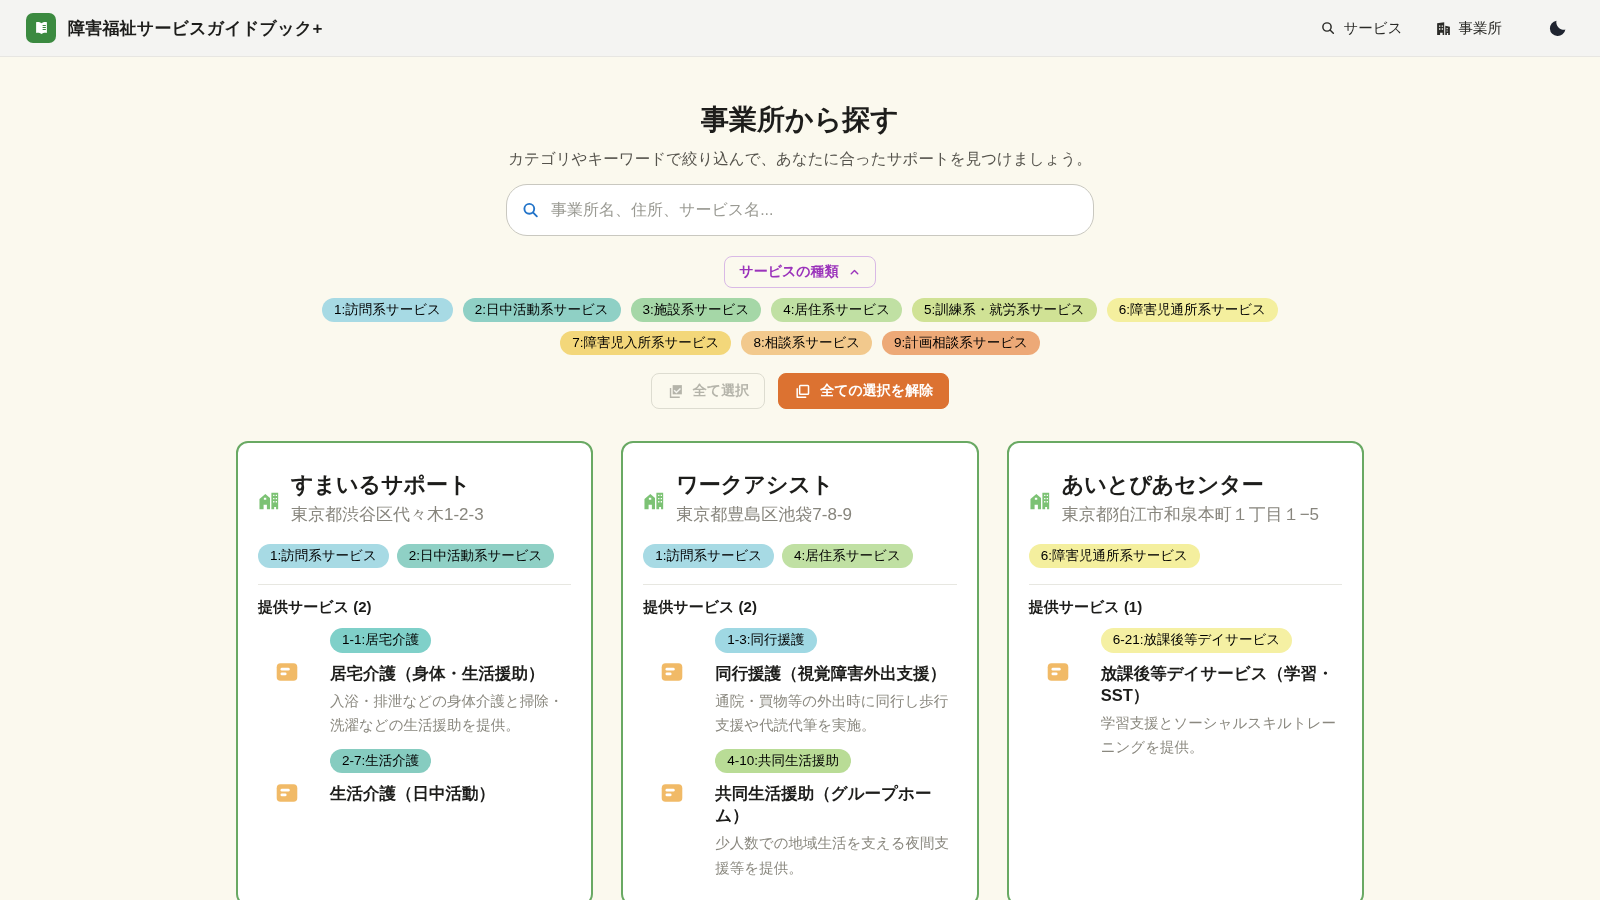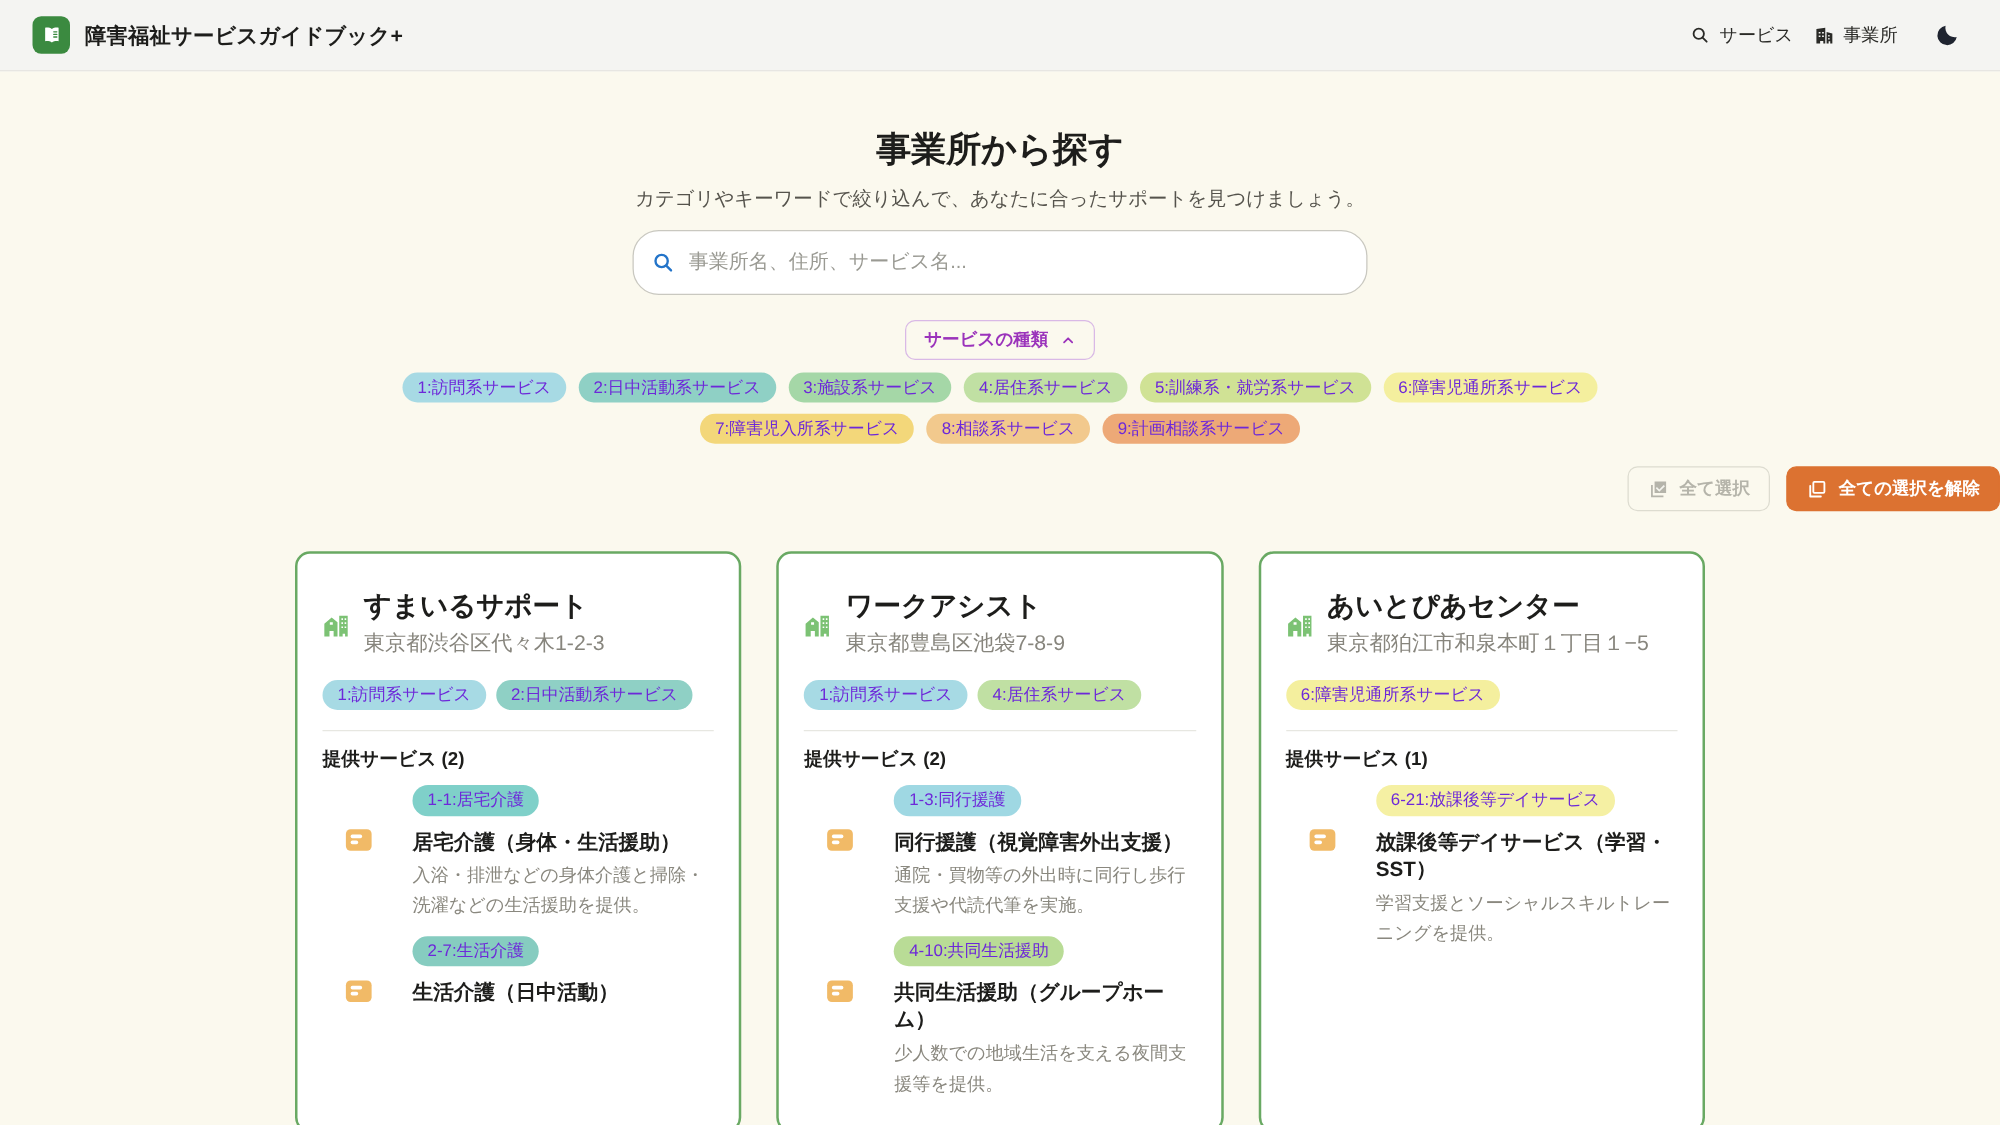--- a/index.html
+++ b/index.html
@@ -27,21 +27,21 @@
     height:57px;background:var(--header-bg);
     border-bottom:1px solid #e7e6e2;
     display:flex;align-items:center;padding:0 26px;
   }
   .brand{display:flex;align-items:center;gap:12px;cursor:pointer;}
   .brand-logo{
     width:30px;height:30px;border-radius:7px;background:var(--brand-green);
     display:flex;align-items:center;justify-content:center;flex:0 0 auto;
   }
   .brand-title{font-size:17px;font-weight:700;letter-spacing:.2px;}
-  .topnav{margin-left:auto;display:flex;align-items:center;gap:16px;}
+  .topnav{margin-left:auto;display:flex;align-items:center;gap:32px;}
   .topnav a{
     display:flex;align-items:center;gap:7px;
     font-size:14.5px;color:#2a2a27;text-decoration:none;cursor:pointer;
   }
   .theme-btn{
     margin-left:6px;background:none;border:none;cursor:pointer;
     width:34px;height:34px;display:flex;align-items:center;justify-content:center;border-radius:50%;
   }
   
   .hero{text-align:center;}
@@ -62,25 +62,25 @@
     background:transparent;border:1px solid #d9b9e6;border-radius:8px;
     color:var(--accent-purple);font-size:14px;font-family:inherit;
     padding:6px 14px;cursor:pointer;font-weight:600;
   }
   .chips{
     display:flex;flex-wrap:wrap;justify-content:center;
     gap:9px 10px;max-width:1060px;margin:10px auto 0;
   }
   .chip{
     display:inline-block;border:none;border-radius:999px;
-    padding:4px 12px;font-size:13.5px;color:#6d28d9;font-family:inherit;
+    padding:4px 12px;font-size:13.5px;color:#000000;font-family:inherit;
     line-height:1.2;white-space:nowrap;cursor:pointer;
   }
   .chip-sm{cursor:default;}
-  .actions{display:flex;justify-content:flex-end;gap:13px;margin-top:18px;}
+  .actions{display:flex;justify-content:center;gap:13px;margin-top:18px;}
   .btn{
     display:flex;align-items:center;gap:9px;border-radius:8px;
     font-size:14px;font-family:inherit;padding:8px 15px;cursor:pointer;font-weight:600;
   }
   .btn-select-all{background:transparent;border:1px solid #dddcd0;color:#b5b4aa;}
   .btn-clear-all{background:var(--accent-orange);border:1px solid var(--accent-orange);color:#fff;}
   
   .grid{
     width:1128px;margin:32px auto 0;
     display:grid;grid-template-columns:repeat(3,1fr);gap:28px;

